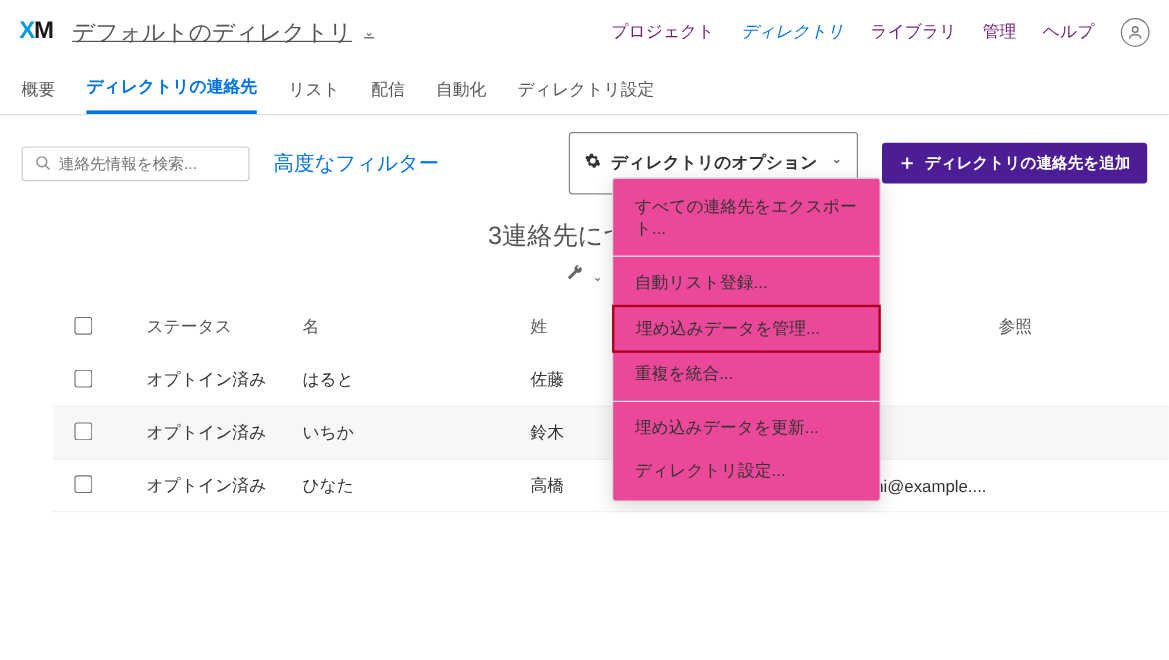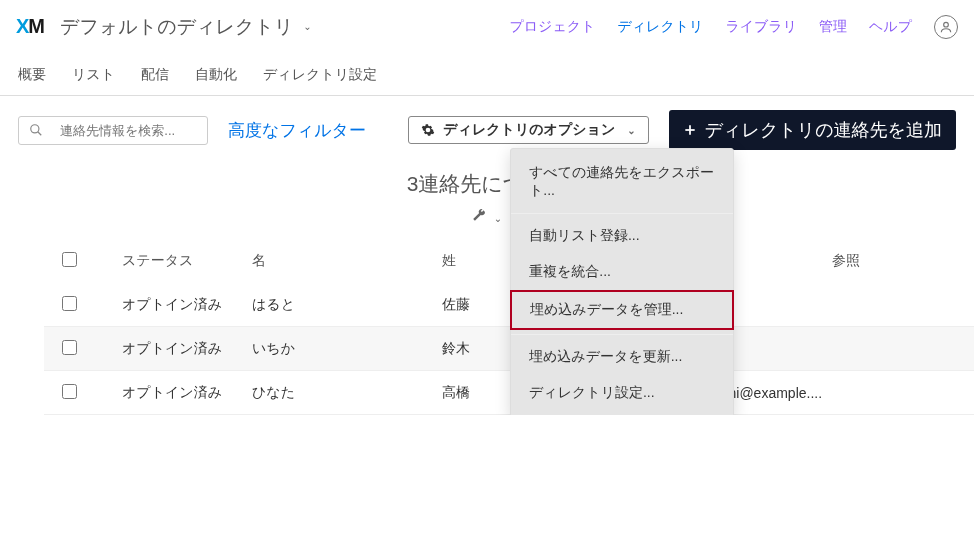--- a/index.html
+++ b/index.html
@@ -1,45 +1,45 @@
 <!DOCTYPE html>
 <html><head>
 <meta charset="utf-8">
 <style>
 * { box-sizing: border-box; margin: 0; padding: 0; }
 body { font-family: -apple-system, BlinkMacSystemFont, "Segoe UI", Helvetica, Arial, sans-serif; font-size: 14px; color: #333; background: #fff; width: 974px; }
 .topbar { display: flex; align-items: center; height: 54px; padding: 0 16px; border-bottom: 1px solid transparent; }
 .logo { display: flex; align-items: center; font-weight: 700; font-size: 20px; letter-spacing: -1px; margin-right: 16px; }
 .logo-x { color: #009cde; }
 .logo-m { color: #1a1a1a; }
-.dir-title { font-size: 19px; color: #555; display: flex; align-items: center; gap: 6px; cursor: pointer; }
+.dir-title { font-size: 19px; color: #555; display: flex; align-items: center; gap: 6px; cursor: pointer; text-decoration: underline; }
 .nav-right { margin-left: auto; display: flex; align-items: center; gap: 22px; }
-.nav-link { color: #8b5cf6; font-size: 14px; cursor: pointer; }
-.nav-link.active { color: #0073e6; }
+.nav-link { color: #701a75; font-size: 14px; cursor: pointer; }
+.nav-link.active { color: #0073e6; font-style: italic; }
 .user-icon { width: 24px; height: 24px; border: 1.5px solid #777; border-radius: 50%; display: flex; align-items: center; justify-content: center; }
 .tabs { display: flex; gap: 26px; padding: 0 18px; border-bottom: 1px solid #ddd; height: 42px; align-items: center; }
 .tab { font-size: 14px; color: #555; cursor: pointer; height: 100%; display: flex; align-items: center; font-family: Liberation Serif, serif; }
 .tab.active { color: #0073e6; font-weight: 600; border-bottom: 3px solid #0073e6; }
 .toolbar { display: flex; align-items: center; padding: 14px 18px; gap: 20px; position: relative; }
-.search-box { display: flex; align-items: center; border: 1px solid #ccc; border-radius: 3px; padding: 6px 10px; width: 190px; gap: 17px; }
+.search-box { display: flex; align-items: center; border: 1px solid #ccc; border-radius: 3px; padding: 6px 10px; width: 190px; gap: 6px; }
 .search-box input { border: none; outline: none; font-size: 13px; width: 100%; color: #777; }
 .adv-filter { color: #0073e6; font-size: 17px; cursor: pointer; }
 .spacer { flex: 1; }
-.options-btn { display: flex; align-items: center; border: 1px solid #888; border-radius: 3px; padding: 4px 12px; gap: 8px; font-size: 14px; font-weight: 600; cursor: pointer; background: #fff; }
-.add-btn { display: flex; align-items: center; background: #0f172a; color: #fff; border-radius: 3px; padding: 8px 14px; gap: 8px; font-size: 18px; font-weight: 400; cursor: pointer; }
+.options-btn { display: flex; border: 1px solid #888; border-radius: 3px; padding: 16px 12px; gap: 8px; font-size: 14px; font-weight: 600; cursor: pointer; background: #fff; }
+.add-btn { display: flex; align-items: center; background: #4c1d95; color: #fff; border-radius: 3px; padding: 8px 14px; gap: 8px; font-size: 13px; font-weight: 700; cursor: pointer; }
 .subhdr { display: flex; align-items: center; gap: 10px; padding: 6px 18px 14px; flex-direction: column; }
 .subhdr-title { font-size: 21px; color: #555; font-weight: 400; }
 .wrench { color: #666; font-size: 14px; cursor: pointer; }
 .table { width: 100%; }
 .thead, .trow { display: grid; grid-template-columns: 60px 130px 190px 190px 200px 120px; align-items: center; padding: 0 18px; height: 44px; margin-left: 44px; }
 .thead { color: #555; font-size: 14px; }
 .trow { border-bottom: 1px solid #eee; font-size: 14px; color: #333; }
 .trow.alt { background: #f7f7f7; }
 input[type=checkbox] { width: 15px; height: 15px; }
-.dropdown { position: absolute; top: 52px; right: 240px; width: 224px; background: #e5e5e5; border: 1px solid #ddd; border-radius: 3px; box-shadow: 0 4px 16px rgba(0,0,0,0.15); padding: 6px 0; z-index: 10; }
+.dropdown { position: absolute; top: 52px; right: 240px; width: 224px; background: #ec4899; border: 1px solid #ddd; border-radius: 3px; box-shadow: 0 4px 16px rgba(0,0,0,0.15); padding: 6px 0; z-index: 10; }
 .dd-item { padding: 9px 18px; font-size: 14px; color: #333; cursor: pointer; }
 .dd-item.highlighted { border: 2px solid #b00020; margin: 0 -1px; }
 .dd-sep { border-top: 1px solid #eee; margin: 4px 0; }
 .chev { font-size: 10px; color: #666; margin-left: 4px; }
 svg { flex-shrink: 0; }
 </style>
 </head>
 <body>
 
 <div class="topbar">
@@ -61,20 +61,21 @@
       <svg width="14" height="14" viewBox="0 0 24 24" fill="none" stroke="#777" stroke-width="2">
           <circle cx="12" cy="8" r="4"></circle>
           <path d="M4 21c0-4 4-6 8-6s8 2 8 6"></path>
         </svg>
     </div>
   </div>
 </div>
 
 <div class="tabs">
   <div class="tab">概要</div>
+  <div class="tab active">ディレクトリの連絡先</div>
   <div class="tab">リスト</div>
   <div class="tab">配信</div>
   <div class="tab">自動化</div>
   <div class="tab">ディレクトリ設定</div>
 </div>
 
 <div class="toolbar">
   <div class="search-box">
     <svg width="14" height="14" viewBox="0 0 24 24" fill="none" stroke="#888" stroke-width="2">
         <circle cx="10" cy="10" r="7"></circle>
@@ -96,22 +97,22 @@
         <line x1="12" y1="4" x2="12" y2="20"></line>
         <line x1="4" y1="12" x2="20" y2="12"></line>
       </svg>
     <span>ディレクトリの連絡先を追加</span>
   </div>
 
   <div class="dropdown">
     <div class="dd-item">すべての連絡先をエクスポート...</div>
     <div class="dd-sep"></div>
     <div class="dd-item">自動リスト登録...</div>
+    <div class="dd-item highlighted">埋め込みデータを管理...</div>
     <div class="dd-item">重複を統合...</div>
-    <div class="dd-item highlighted">埋め込みデータを管理...</div>
     <div class="dd-sep"></div>
     <div class="dd-item">埋め込みデータを更新...</div>
     <div class="dd-item">ディレクトリ設定...</div>
   </div>
 </div>
 
 <div class="subhdr">
   <span class="subhdr-title">3連絡先について</span>
   <span class="wrench">
     <svg width="14" height="14" viewBox="0 0 24 24" fill="#666">

